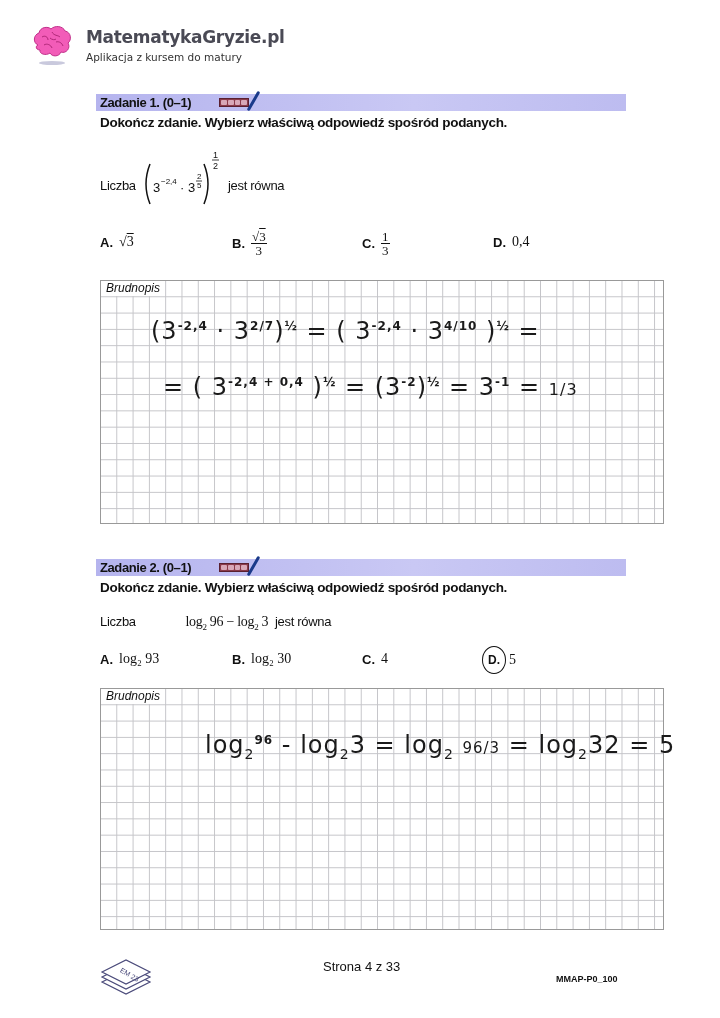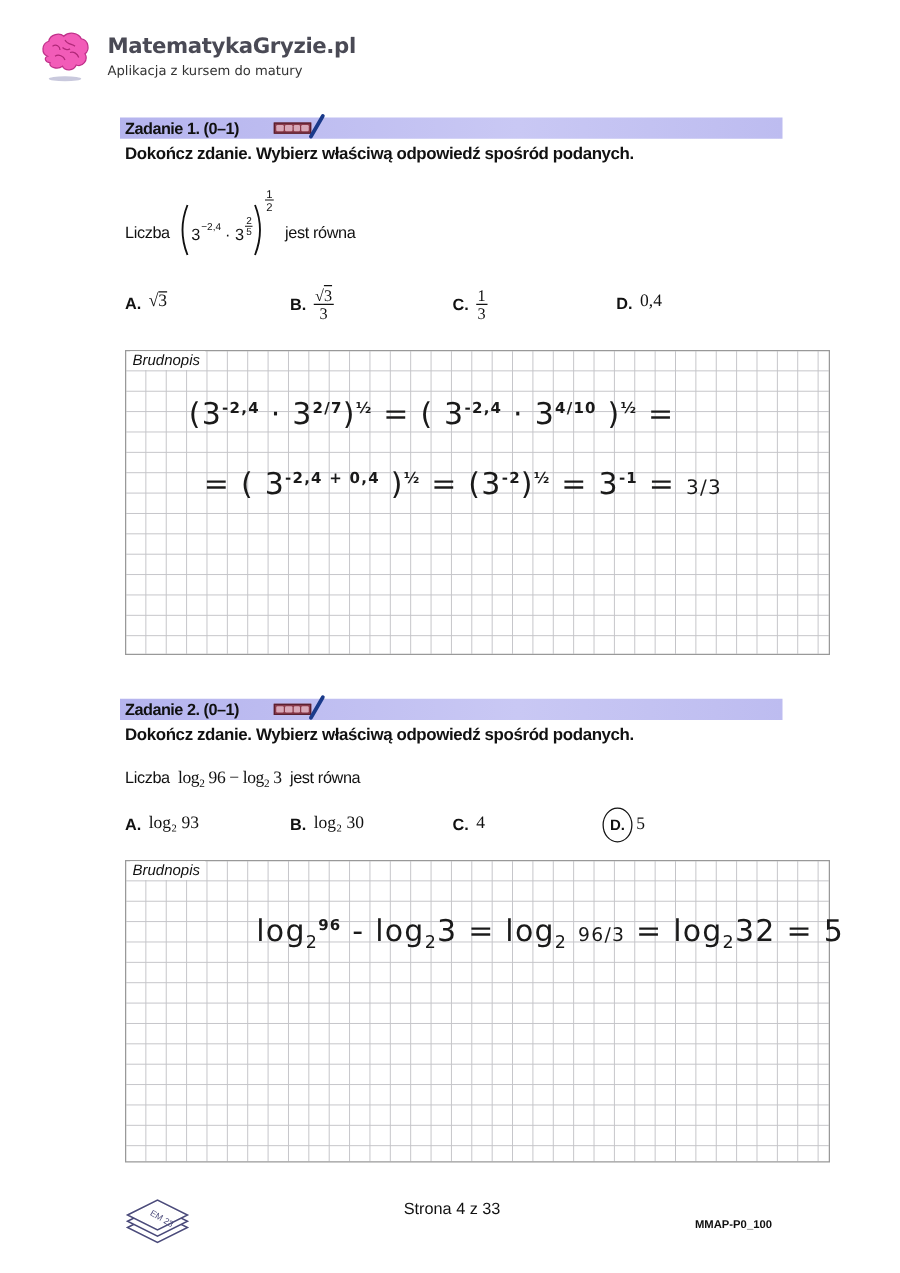--- a/index.html
+++ b/index.html
@@ -108,39 +108,39 @@
   <span class="lbl">D.</span>
   <span class="serif">0,4</span>
 </div>
 
 <div class="grid" style="top:280px; height:244px;">
   <span class="grid-label">Brudnopis</span>
   <div class="hand" style="left:50px; top:36px; font-size:24px;">
     (3<sup>-2,4</sup> · 3<sup><small>2/7</small></sup>)<sup>½</sup> = ( 3<sup>-2,4</sup> · 3<sup><small>4/10</small></sup> )<sup>½</sup> =
   </div>
   <div class="hand" style="left:62px; top:92px; font-size:24px;">
-    = ( 3<sup>-2,4 + 0,4</sup> )<sup>½</sup> = (3<sup>-2</sup>)<sup>½</sup> = 3<sup>-1</sup> = <small style="font-size:16px;">3/3</small>
+    = ( 3<sup>-2,4 + 0,4</sup> )<sup>½</sup> = (3<sup>-2</sup>)<sup>½</sup> = 3<sup>-1</sup> = <small style="font-size:16px;">1/3</small>
   </div>
 </div>
 
 <div class="zbar" style="top:559px;">
   <span class="ztitle">Zadanie 2. (0–1)</span>
   <div class="boxes">
       <span></span>
       <span></span>
       <span></span>
       <span></span>
     </div>
   <div class="pen"></div>
 </div>
 <div class="instr" style="top:580px;">Dokończ zdanie. Wybierz właściwą odpowiedź spośród podanych.</div>
 
 <div class="txt" style="left:100px; top:614px;">
   <span>Liczba</span>&nbsp;
-  <span class="serif" style="font-size:14px;">log<sub style="font-size:9px;">2</sub> 96 − log<sub style="font-size:9px;">2</sub> 3</span>&nbsp;
+  <span class="serif" style="font-size:14px;margin-left:43px;">log<sub style="font-size:9px;">2</sub> 96 − log<sub style="font-size:9px;">2</sub> 3</span>&nbsp;
   <span>jest równa</span>
 </div>
 
 <div class="opt" style="left:100px; top:651px;">
   <span class="lbl">A.</span>
   <span class="serif">log₂ 93</span>
 </div>
 <div class="opt" style="left:232px; top:651px;">
   <span class="lbl">B.</span>
   <span class="serif">log₂ 30</span>

